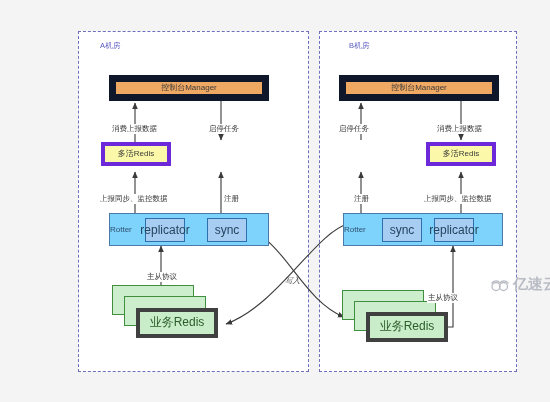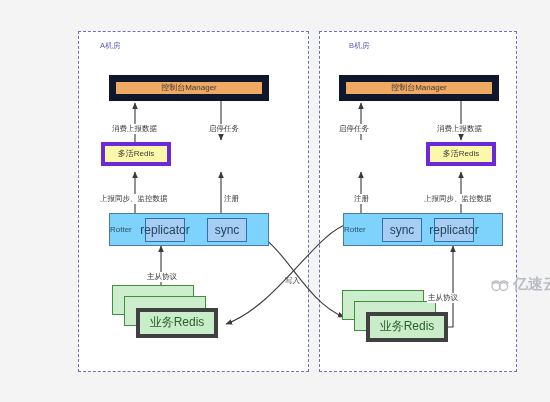--- a/index.html
+++ b/index.html
@@ -180,21 +180,21 @@
   <div class="edge-label" style="left:83px;top:186px;">上报同步、监控数据</div>
   <div class="edge-label" style="left:207px;top:186px;">注册</div>
   <div class="edge-label" style="left:130px;top:264px;">主从协议</div>
 
   <div class="edge-label" style="left:322px;top:116px;">启停任务</div>
   <div class="edge-label" style="left:420px;top:116px;">消费上报数据</div>
   <div class="edge-label" style="left:337px;top:186px;">注册</div>
   <div class="edge-label" style="left:407px;top:186px;">上报同步、监控数据</div>
   <div class="edge-label" style="left:411px;top:285px;">主从协议</div>
 
-  <div class="edge-label" style="left:268px;top:268px;background:transparent;">写入</div>
+  <div class="edge-label" style="left:268px;top:268px;background:transparent;font-style:italic;">写入</div>
 
   <div id="watermark">
     <svg class="wm-logo" width="20" height="14" viewBox="0 0 20 14">
       <g fill="none" stroke="#b9bcc4" stroke-width="1.3">
         <circle cx="6" cy="8.5" r="4"></circle>
         <circle cx="13.5" cy="8.5" r="4"></circle>
         <path d="M1.5 5.5 C4 2 8 2 10 5"></path>
         <path d="M10 5 C12 2 16 2 18.5 5.5"></path>
       </g>
     </svg>

